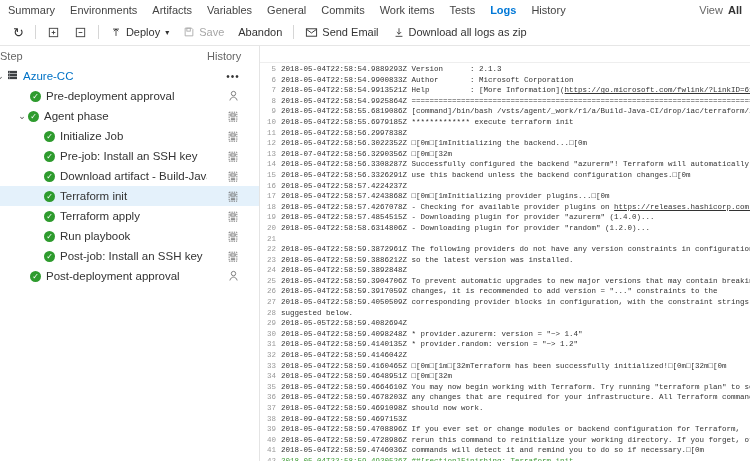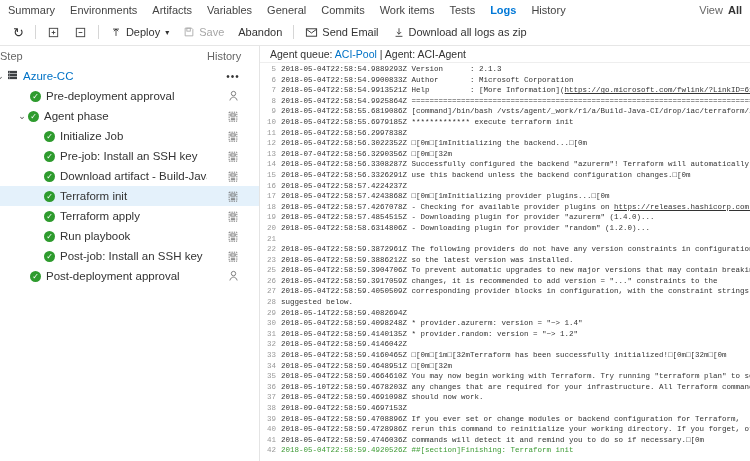--- a/index.html
+++ b/index.html
@@ -300,23 +300,20 @@
               <circle cx="8" cy="5" r="2.7" fill="none" stroke="#666"></circle>
               <path d="M3.5 13.5c.8-2.8 2.5-4.1 4.5-4.1s3.7 1.3 4.5 4.1" fill="none" stroke="#666"></path>
             </svg>
           </div>
         </div>
       </div>
   </div>
 
   <div class="right">
     <div class="loghead">
-      <span>
-        <span>Agent queue: </span><a class="queue">ACI-Pool</a><span> | Agent: ACI-Agent</span>
-      </span>
     </div>
     <div class="logbody" id="logbody">
         <div class="lrow"><span class="ln">5</span><span class="ts">2018-05-04T22:58:54.9889293Z </span><span class="tx">Version      : 2.1.3</span></div>
         <div class="lrow"><span class="ln">6</span><span class="ts">2018-05-04T22:58:54.9900833Z </span><span class="tx">Author       : Microsoft Corporation</span></div>
         <div class="lrow"><span class="ln">7</span><span class="ts">2018-05-04T22:58:54.9913521Z </span><span class="tx">Help         : [More Information](<u>https://go.microsoft.com/fwlink/?LinkID=613</u></span></div>
         <div class="lrow"><span class="ln">8</span><span class="ts">2018-05-04T22:58:54.9925864Z </span><span class="tx">================================================================================================</span></div>
         <div class="lrow"><span class="ln">9</span><span class="ts">2018-05-04T22:58:55.6819086Z </span><span class="tx">[command]/bin/bash /vsts/agent/_work/r1/a/Build-Java-CI/drop/iac/terraform/init.sh</span></div>
         <div class="lrow"><span class="ln">10</span><span class="ts">2018-05-04T22:58:55.6979185Z </span><span class="tx">************* execute terraform init</span></div>
         <div class="lrow"><span class="ln">11</span><span class="ts">2018-05-04T22:58:56.2997838Z </span><span class="tx"></span></div>
         <div class="lrow"><span class="ln">12</span><span class="ts">2018-05-04T22:58:56.3022352Z </span><span class="tx">□[0m□[1mInitializing the backend...□[0m</span></div>
@@ -324,32 +321,33 @@
         <div class="lrow"><span class="ln">14</span><span class="ts">2018-05-04T22:58:56.3308287Z </span><span class="tx">Successfully configured the backend "azurerm"! Terraform will automatically</span></div>
         <div class="lrow"><span class="ln">15</span><span class="ts">2018-05-04T22:58:56.3326291Z </span><span class="tx">use this backend unless the backend configuration changes.□[0m</span></div>
         <div class="lrow"><span class="ln">16</span><span class="ts">2018-05-04T22:58:57.4224237Z </span><span class="tx"></span></div>
         <div class="lrow"><span class="ln">17</span><span class="ts">2018-05-04T22:58:57.4243868Z </span><span class="tx">□[0m□[1mInitializing provider plugins...□[0m</span></div>
         <div class="lrow"><span class="ln">18</span><span class="ts">2018-05-04T22:58:57.4267078Z </span><span class="tx">- Checking for available provider plugins on <u>https://releases.hashicorp.com...</u></span></div>
         <div class="lrow"><span class="ln">19</span><span class="ts">2018-05-04T22:58:57.4854515Z </span><span class="tx">- Downloading plugin for provider "azurerm" (1.4.0)...</span></div>
         <div class="lrow"><span class="ln">20</span><span class="ts">2018-05-04T22:58:58.6314806Z </span><span class="tx">- Downloading plugin for provider "random" (1.2.0)...</span></div>
         <div class="lrow"><span class="ln">21</span><span class="tx"></span></div>
         <div class="lrow"><span class="ln">22</span><span class="ts">2018-05-04T22:58:59.3872961Z </span><span class="tx">The following providers do not have any version constraints in configuration,</span></div>
         <div class="lrow"><span class="ln">23</span><span class="ts">2018-05-04T22:58:59.3886212Z </span><span class="tx">so the latest version was installed.</span></div>
+        <div class="lrow"><span class="ln">24</span><span class="ts">2018-05-04T22:58:59.3892848Z </span><span class="tx"></span></div>
         <div class="lrow"><span class="ln">25</span><span class="ts">2018-05-04T22:58:59.3904706Z </span><span class="tx">To prevent automatic upgrades to new major versions that may contain breaking</span></div>
         <div class="lrow"><span class="ln">26</span><span class="ts">2018-05-04T22:58:59.3917059Z </span><span class="tx">changes, it is recommended to add version = "..." constraints to the</span></div>
         <div class="lrow"><span class="ln">27</span><span class="ts">2018-05-04T22:58:59.4050509Z </span><span class="tx">corresponding provider blocks in configuration, with the constraint strings</span></div>
         <div class="lrow"><span class="ln">28</span><span class="tx">suggested below.</span></div>
-        <div class="lrow"><span class="ln">29</span><span class="ts">2018-05-14T22:58:59.4082694Z </span><span class="tx"></span></div>
+        <div class="lrow"><span class="ln">29</span><span class="ts">2018-05-05T22:58:59.4082694Z </span><span class="tx"></span></div>
         <div class="lrow"><span class="ln">30</span><span class="ts">2018-05-04T22:58:59.4098248Z </span><span class="tx">* provider.azurerm: version = "~&gt; 1.4"</span></div>
         <div class="lrow"><span class="ln">31</span><span class="ts">2018-05-04T22:58:59.4140135Z </span><span class="tx">* provider.random: version = "~&gt; 1.2"</span></div>
         <div class="lrow"><span class="ln">32</span><span class="ts">2018-05-04T22:58:59.4146042Z </span><span class="tx"></span></div>
         <div class="lrow"><span class="ln">33</span><span class="ts">2018-05-04T22:58:59.4160465Z </span><span class="tx">□[0m□[1m□[32mTerraform has been successfully initialized!□[0m□[32m□[0m</span></div>
         <div class="lrow"><span class="ln">34</span><span class="ts">2018-05-04T22:58:59.4648951Z </span><span class="tx">□[0m□[32m</span></div>
         <div class="lrow"><span class="ln">35</span><span class="ts">2018-05-04T22:58:59.4664610Z </span><span class="tx">You may now begin working with Terraform. Try running "terraform plan" to see</span></div>
-        <div class="lrow"><span class="ln">36</span><span class="ts">2018-05-10T22:58:59.4678203Z </span><span class="tx">any changes that are required for your infrastructure. All Terraform commands</span></div>
+        <div class="lrow"><span class="ln">36</span><span class="ts">2018-05-04T22:58:59.4678203Z </span><span class="tx">any changes that are required for your infrastructure. All Terraform commands</span></div>
         <div class="lrow"><span class="ln">37</span><span class="ts">2018-05-04T22:58:59.4691098Z </span><span class="tx">should now work.</span></div>
         <div class="lrow"><span class="ln">38</span><span class="ts">2018-09-04T22:58:59.4697153Z </span><span class="tx"></span></div>
         <div class="lrow"><span class="ln">39</span><span class="ts">2018-05-04T22:58:59.4708896Z </span><span class="tx">If you ever set or change modules or backend configuration for Terraform,</span></div>
         <div class="lrow"><span class="ln">40</span><span class="ts">2018-05-04T22:58:59.4728986Z </span><span class="tx">rerun this command to reinitialize your working directory. If you forget, other</span></div>
         <div class="lrow"><span class="ln">41</span><span class="ts">2018-05-04T22:58:59.4746036Z </span><span class="tx">commands will detect it and remind you to do so if necessary.□[0m</span></div>
         <div class="lrow section"><span class="ln">42</span><span class="ts">2018-05-04T22:58:59.4920526Z </span><span class="tx">##[section]Finishing: Terraform init</span></div>
       </div>
   </div>
 </div>
 

